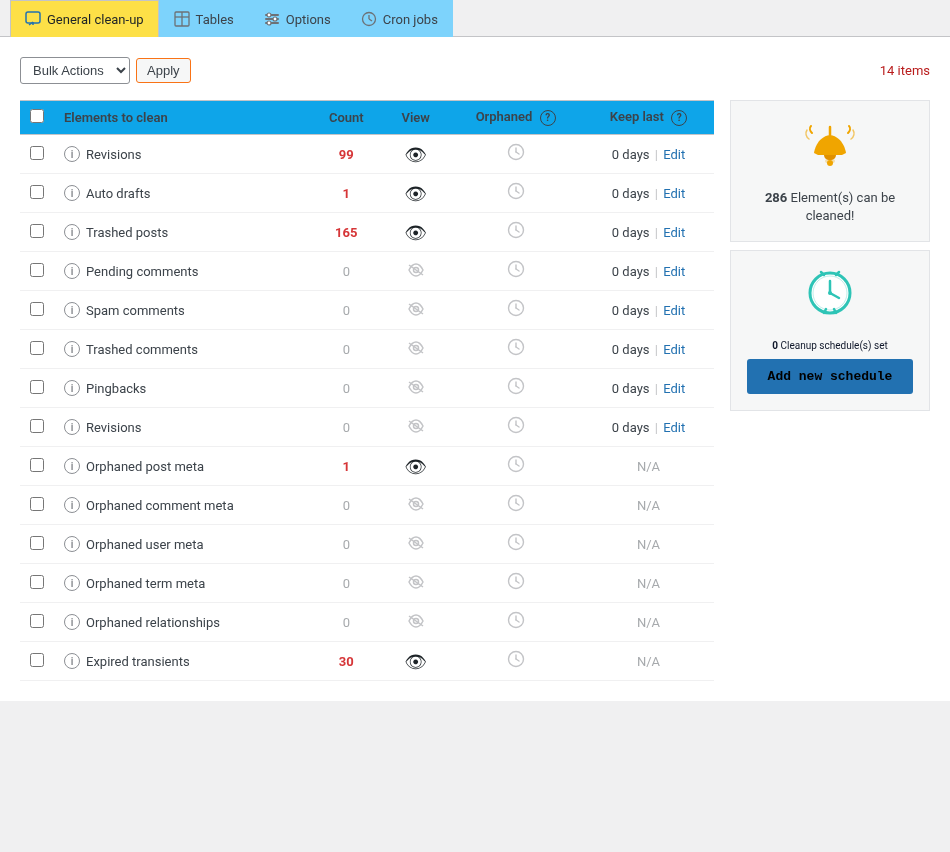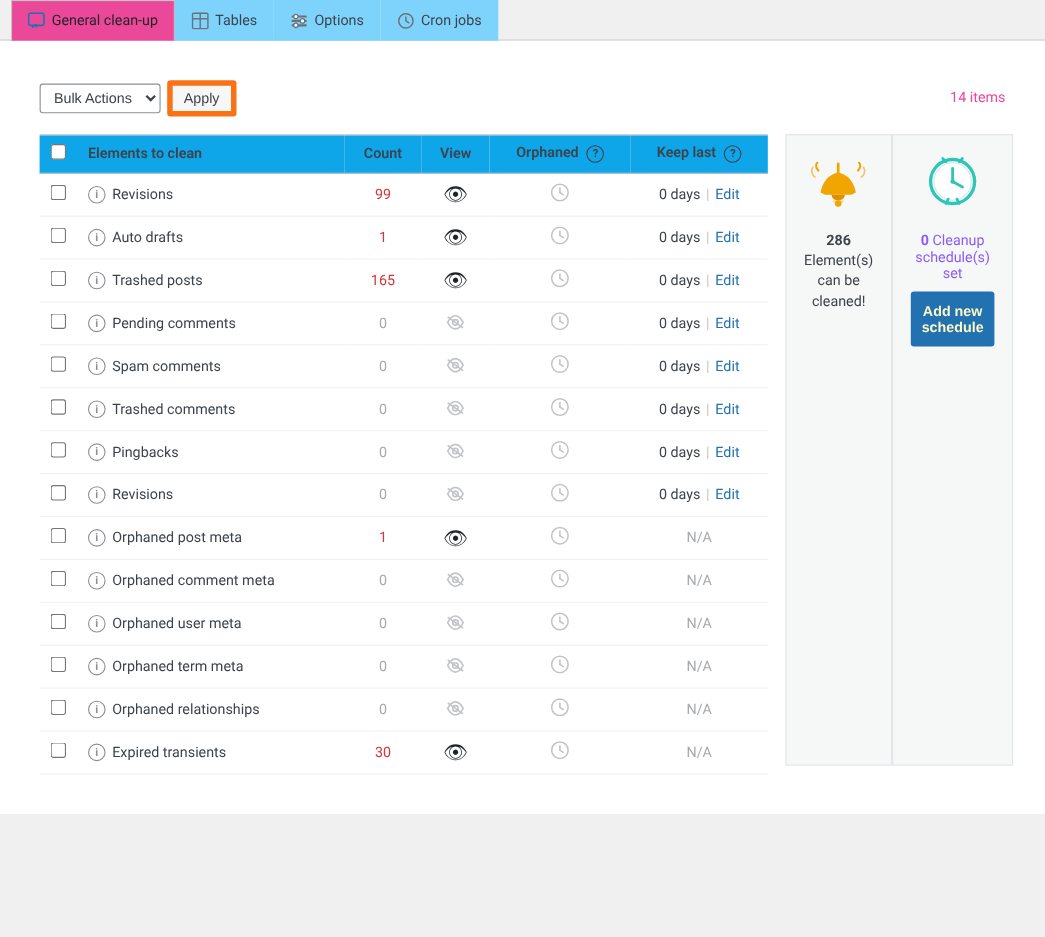--- a/index.html
+++ b/index.html
@@ -22,37 +22,37 @@
       font-size: 13px;
       color: #3c434a;
       border: 1px solid transparent;
       border-bottom: none;
       margin-bottom: -1px;
       background: #7dd3fc;
       text-decoration: none;
     }
 
     .tab.active {
-      background: #ec4899;
+      background: #fde047;
       border-color: #c3c4c7;
       border-bottom-color: #fff;
       color: #1d2327;
     }
 
     .tab-icon {
       width: 16px;
       height: 16px;
       display: inline-flex;
       align-items: center;
       justify-content: center;
     }
 
     .main-content {
       background: #fff;
-      padding: 36px;
+      padding: 20px;
       max-width: 950px;
     }
 
     .toolbar {
       display: flex;
       align-items: center;
       justify-content: space-between;
       margin-bottom: 16px;
     }
 
@@ -67,47 +67,47 @@
       border: 1px solid #8c8f94;
       border-radius: 3px;
       background: #fff;
       font-size: 13px;
       cursor: pointer;
       color: #3c434a;
     }
 
     .apply-btn {
       padding: 4px 10px;
-      border: 5px solid #f97316;
+      border: 1px solid #f97316;
       border-radius: 3px;
       background: #f6f7f7;
       font-size: 13px;
       cursor: pointer;
       color: #3c434a;
     }
 
     .items-count {
       font-size: 13px;
-      color: #ec4899;
+      color: #b91c1c;
     }
 
     .content-wrapper {
       display: flex;
       gap: 16px;
     }
 
     .table-section {
       flex: 1;
     }
 
     .sidebar-section {
       width: 200px;
       flex-shrink: 0;
       display: flex;
-      flex-direction: row;
+      flex-direction: column;
       gap: 0;
     }
 
     table {
       width: 100%;
       border-collapse: collapse;
     }
 
     thead tr {
       background: #0ea5e9;
@@ -149,21 +149,21 @@
       height: 16px;
       border: 1.5px solid #8c8f94;
       border-radius: 50%;
       font-size: 10px;
       font-weight: bold;
       color: #8c8f94;
       cursor: pointer;
       flex-shrink: 0;
     }
 
-    .count-red { color: #d63638; font-weight: 400; }
+    .count-red { color: #d63638; font-weight: 700; }
     .count-gray { color: #a7aaad; }
 
     .eye-icon-active { font-size: 18px; color: #1d2327; cursor: pointer; }
     .eye-icon-inactive { font-size: 16px; color: #c3c4c7; cursor: pointer; }
 
     .clock-icon { font-size: 16px; color: #c3c4c7; cursor: pointer; }
 
     .keep-last {
       white-space: nowrap;
       margin-top: 18px;
@@ -201,37 +201,38 @@
       font-weight: 700;
     }
 
     .clock-container {
       font-size: 52px;
       display: block;
       margin-bottom: 8px;
     }
 
     .schedule-text {
-      font-size: 13px;
-      color: #8b5cf6;
+      font-size: 10px;
+      color: #0f172a;
     }
 
     .add-schedule-btn {
       display: block;
       width: 100%;
       padding: 10px;
       background: #2271b1;
-      color: #fef9c3;
+      color: #000000;
       border: none;
       border-radius: 3px;
       font-size: 13px;
       font-weight: 600;
       cursor: pointer;
       text-align: center;
       margin-top: 8px;
+      font-family: Liberation Mono, monospace;
     }
 
     .pipe { color: #c3c4c7; margin: 0 2px; }
 
     
     .bell-svg { width: 52px; height: 52px; }
     .clock-svg { width: 52px; height: 52px; }
 
     input[type="checkbox"] {
       width: 14px;

